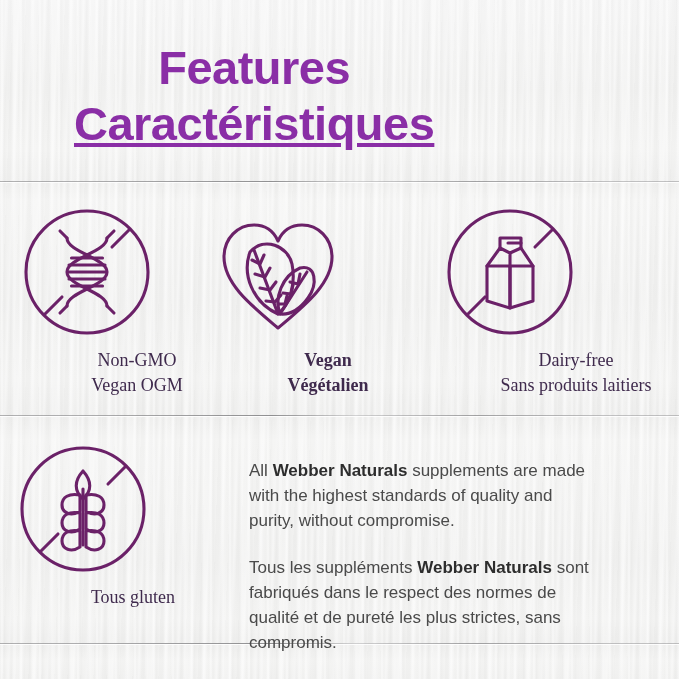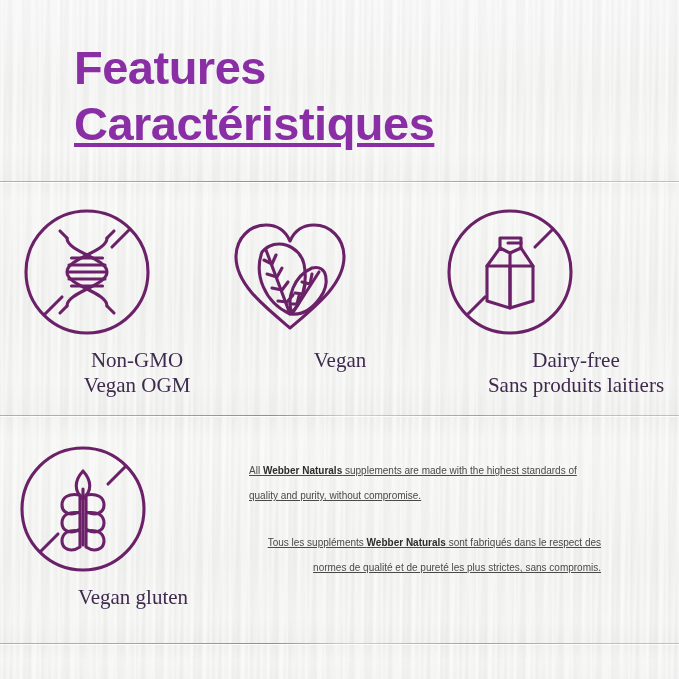--- a/index.html
+++ b/index.html
@@ -79,61 +79,60 @@
     position: absolute;
     left: 74px;
     top: 40px;
     color: #8a2ea6;
     font-weight: bold;
     font-size: 47px;
     line-height: 56px;
     letter-spacing: -0.5px;
     white-space: nowrap;
   }
-  .heading .line1 { display: block; }
+  .heading .line1 { display: block; text-align: center; }
   .heading .line2 { display: block; text-decoration: underline; }
 
   
   .feature {
     position: absolute;
     text-align: center;
   }
   .feature .icon-wrap {
     display: block;
     margin: 0 auto;
   }
   .feature .caption {
     margin-top: 6px;
     color: #3f2a4d;
     font-family: "Liberation Serif", serif;
-    font-size: 21px;
+    font-size: 18px;
     line-height: 25px;
     white-space: nowrap;
   }
   .feature .caption .en { display: block; }
   .feature .caption .fr { display: block; }
 
   #feature-nongmo   { left: 17px;  top: 202px; width: 240px; }
-  #feature-vegan    { left: 220px; top: 202px; width: 240px; }
+  #feature-vegan    { left: 208px; top: 202px; width: 240px; font-weight: bold; }
   #feature-dairy    { left: 440px; top: 202px; width: 272px; }
   #feature-gluten   { left: 13px;  top: 439px; width: 240px; }
 
   
   .body-copy {
     position: absolute;
     left: 249px;
     top: 458px;
     width: 352px;
     color: #4a4a4a;
-    font-size: 10px;
+    font-size: 17px;
     line-height: 25px;
-    text-decoration: underline;
   }
   .body-copy p { margin: 0 0 22px 0; }
-  .body-copy p:last-child { margin-bottom: 3px; text-align: right; }
+  .body-copy p:last-child { margin-bottom: 3px; }
   .body-copy b { color: #2d2d2d; font-weight: bold; }
 
   svg { display: block; overflow: visible; }
 </style>
 </head>
 <body>
 
 <div class="panel">
 
   <div class="seam" style="top:180px">
@@ -213,20 +212,21 @@
                  C 92 107, 82 113, 72 112 Z"></path>
 
         <path d="M99 70 L 72 112"></path>
         <path d="M90 82 L 82 80 M90 82 L 92 72"></path>
         <path d="M83 92 L 75 91 M83 92 L 85 83"></path>
         <path d="M77 102 L 70 102 M77 102 L 79 94"></path>
       </svg>
     </span>
     <div class="caption">
       <span class="en">Vegan</span>
+      <span class="fr">Végétalien</span>
     </div>
   </div>
 
   <div class="feature" id="feature-dairy">
     <span class="icon-wrap">
       <svg width="140" height="140" viewBox="0 0 140 140" fill="none" stroke="#6b2168" stroke-width="3.1" stroke-linecap="round" stroke-linejoin="round">
         <circle cx="70" cy="70" r="61"></circle>
         <line x1="28" y1="112" x2="45" y2="95"></line>
         <line x1="112" y1="28" x2="95" y2="45"></line>
 
@@ -260,21 +260,21 @@
         <path d="M67 56 C 56 54, 49 58, 49 66 C 49 74, 58 78, 67 72 Z"></path>
         <path d="M67 74 C 56 72, 49 76, 49 84 C 49 92, 58 96, 67 90 Z"></path>
         <path d="M67 92 C 56 90, 49 94, 49 102 C 49 110, 58 114, 67 108 Z"></path>
 
         <path d="M73 56 C 84 54, 91 58, 91 66 C 91 74, 82 78, 73 72 Z"></path>
         <path d="M73 74 C 84 72, 91 76, 91 84 C 91 92, 82 96, 73 90 Z"></path>
         <path d="M73 92 C 84 90, 91 94, 91 102 C 91 110, 82 114, 73 108 Z"></path>
       </svg>
     </span>
     <div class="caption">
-      <span class="fr">Vegan gluten</span>
+      <span class="fr">Tous gluten</span>
     </div>
   </div>
 
   <div class="body-copy">
     <p><span>All </span><b>Webber Naturals</b><span> supplements are made with the highest standards of quality and purity, without compromise.</span></p>
     <p><span>Tous les suppléments </span><b>Webber Naturals</b><span> sont fabriqués dans le respect des normes de qualité et de pureté les plus strictes, sans compromis.</span></p>
   </div>
 
 </div>
 

